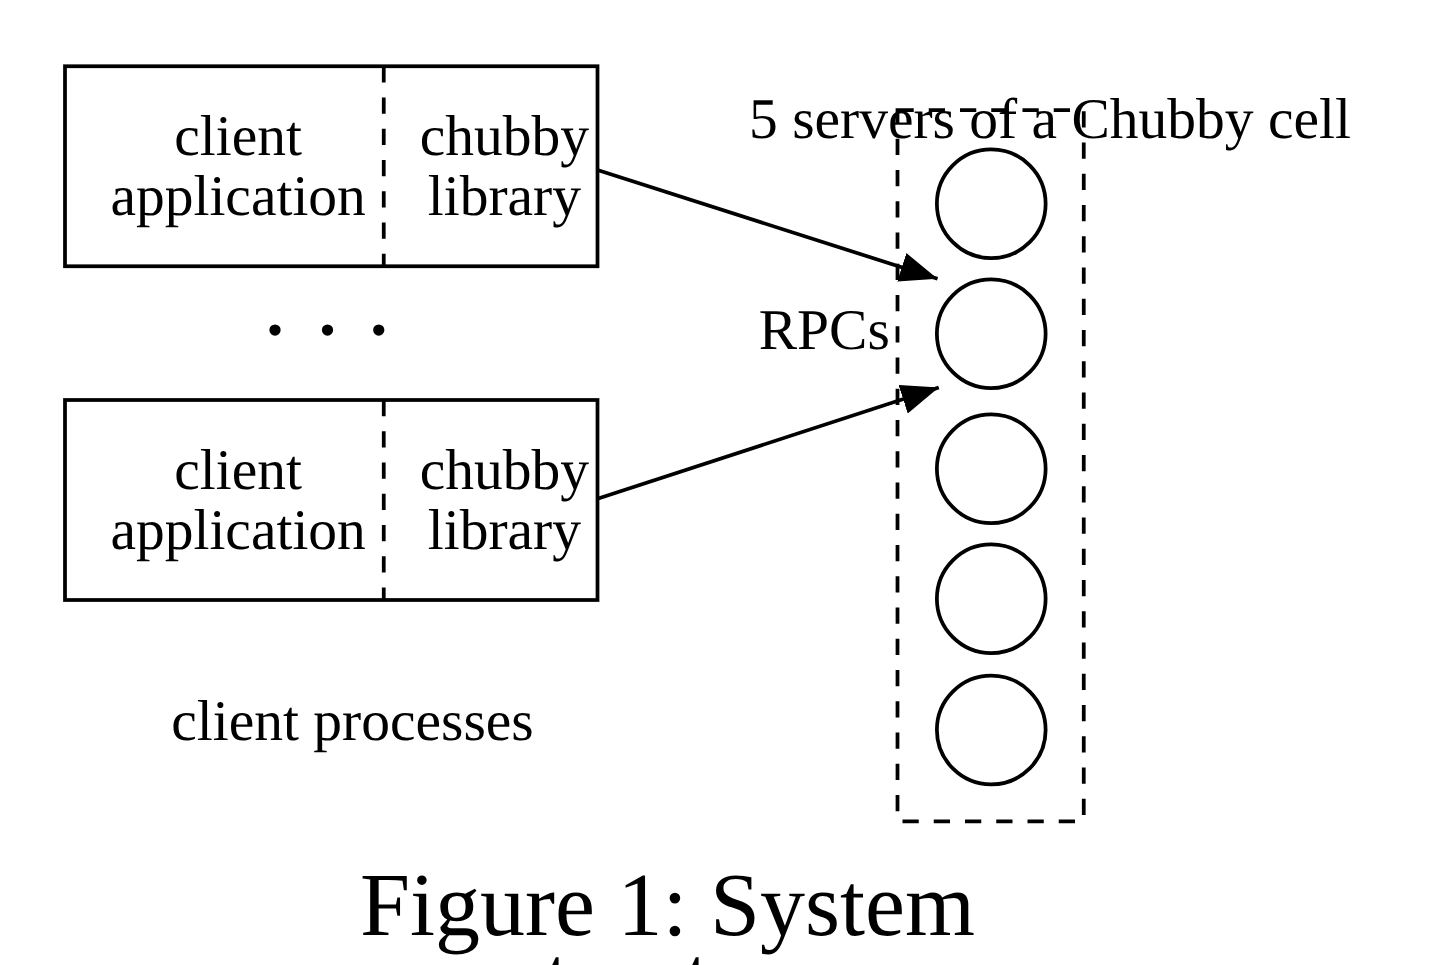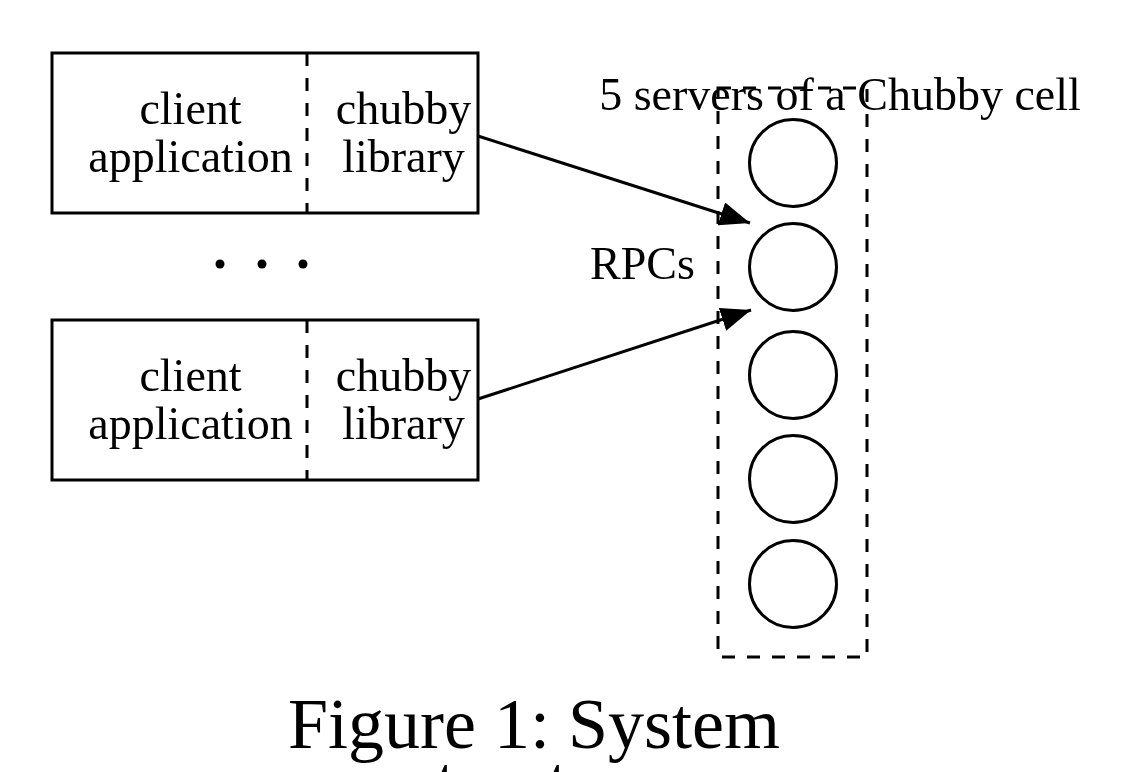--- a/index.html
+++ b/index.html
@@ -25,21 +25,21 @@
     align-items: center;
     justify-content: center;
     text-align: center;
     padding-left: 11px;
   }
   .b1app { left: 52px;  top: 53px;  width: 255px; height: 160px; }
   .b1lib { left: 307px; top: 53px;  width: 171px; height: 160px; }
   .b2app { left: 52px;  top: 320px; width: 255px; height: 160px; }
   .b2lib { left: 307px; top: 320px; width: 171px; height: 160px; }
   .title-lbl   { left: 540px; top: 24px;  width: 600px; text-align: center; margin-top: 47px; }
-  .rpcs-lbl    { left: 590px; top: 240px; }
+  .rpcs-lbl    { left: 607px; top: 240px; }
   .master-lbl  { left: 899px; top: 226px; }
   .clients-lbl { left: 137px; top: 553px; }
   .caption-lbl {
     left: 160px; top: 695px; width: 748px;
     text-align: center;
     font-size: 72px; line-height: 58px;
   }
 </style>
 </head>
 <body>
@@ -89,15 +89,16 @@
 application</div>
   <div class="lbl cell-text b1lib">chubby
 library</div>
 
   <div class="lbl cell-text b2app">client
 application</div>
   <div class="lbl cell-text b2lib">chubby
 library</div>
 
   <div class="lbl rpcs-lbl">RPCs</div>
+  <div class="lbl clients-lbl">client processes</div>
 
   <div class="lbl caption-lbl">Figure 1: System structure</div>
 </div>
 
 </body></html>

